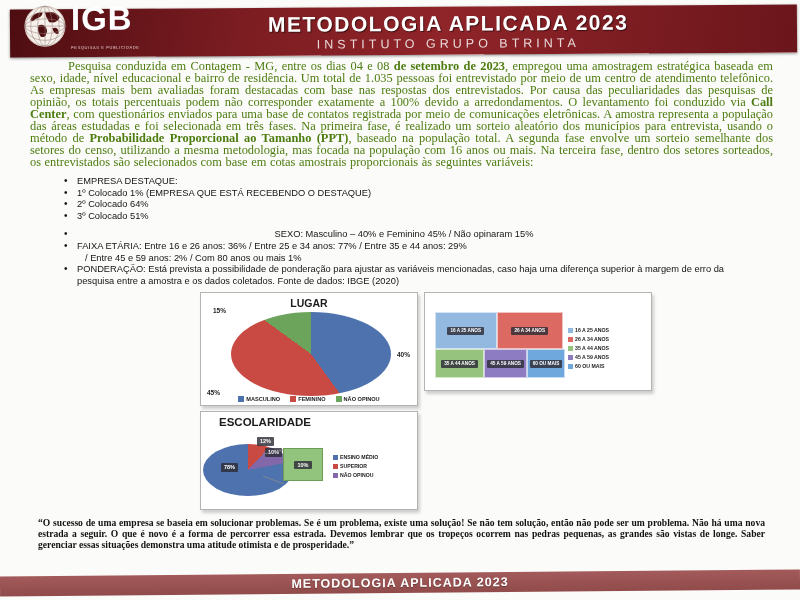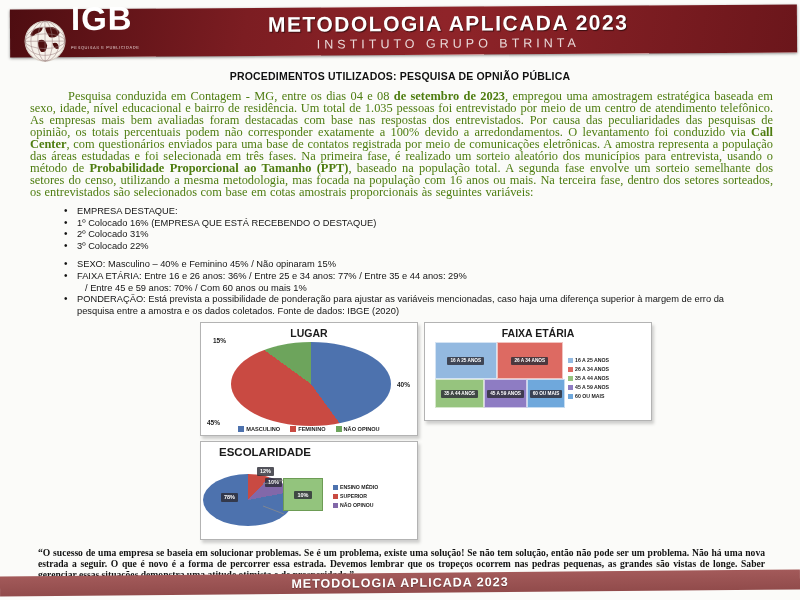--- a/index.html
+++ b/index.html
@@ -2,39 +2,39 @@
 <html><head>
 <meta charset="utf-8">
 <style>
   html,body{margin:0;padding:0;}
   body{width:800px;height:600px;position:relative;overflow:hidden;background:#fbfbf9;
        font-family:"Liberation Serif",serif;color:#111;}
   
   .band{position:absolute;top:7px;left:10px;right:3px;height:48px;
         background:linear-gradient(100deg,#4e0d11 0%,#7c1d22 30%,#8f2429 55%,#6b161b 100%);
         display:flex;align-items:center;transform:rotate(-0.35deg);box-shadow:0 1px 3px rgba(0,0,0,.45);}
-  .logo{display:flex;align-items:flex-end;margin-left:14px;gap:5px;}
+  .logo{display:flex;align-items:flex-start;margin-left:14px;gap:5px;}
   .logo svg{display:block;}
   .logo-txt{color:#fff;font-family:"Liberation Sans",sans-serif;font-weight:bold;
             font-size:33px;line-height:28px;letter-spacing:1px;}
   .logo-tag{display:block;font-size:4px;letter-spacing:.6px;font-weight:normal;color:#e6d2d2;margin-top:1px;}
   .band-titles{flex:1;text-align:center;color:#fff;font-family:"Liberation Sans",sans-serif;margin-right:40px;}
   .band-title{font-size:21px;font-weight:bold;letter-spacing:1.5px;text-shadow:1px 1px 1px rgba(0,0,0,.55);}
   .band-sub{font-size:12.5px;letter-spacing:4px;color:#e9d8d8;margin-top:1px;}
   
   main{position:absolute;top:60px;left:0;right:0;}
   .sec-title{text-align:center;font-family:"Liberation Sans",sans-serif;font-weight:bold;
              font-size:10.5px;margin:10px 0 8px;color:#101010;letter-spacing:.2px;}
   .intro{margin:0 27px 8px 30px;text-align:justify;font-size:12.4px;line-height:12px;
          text-indent:38px;word-spacing:.5px;color:#4d7c0f;}
   .bullets{list-style:none;margin:2px 8px 5px 63px;padding:0;width:668px;
            font-family:"Liberation Sans",sans-serif;font-size:9.3px;color:#141414;}
   .bullets li{position:relative;padding-left:14px;line-height:11.6px;}
   .bullets li::before{content:"•";position:absolute;left:1px;top:-1px;font-size:10px;}
-  .bullets li.gap{margin-top:7px;}
+  .bullets li.gap{margin-top:7px;text-align:center;}
   .bullets li.cont{padding-left:22px;}
   .bullets li.cont::before{content:"";}
   
   .charts{margin:3px 0 0 200px;width:456px;display:grid;grid-template-columns:218px 228px;
           gap:5px 6px;font-family:"Liberation Sans",sans-serif;}
   .card{background:#fff;border:1px solid #b3b3b3;box-shadow:2px 3px 3px rgba(0,0,0,.18);
         position:relative;overflow:hidden;}
   .ctitle{text-align:center;font-weight:bold;font-size:10.5px;padding-top:4px;color:#1b1b1b;}
   .c1,.c2{height:112px;} .c3,.c4{height:97px;}
   .ellipse{border-radius:50%;position:absolute;}
@@ -109,32 +109,31 @@
       <span class="logo-tag">PESQUISAS E PUBLICIDADE</span>
     </span>
   </div>
   <div class="band-titles">
     <div class="band-title">METODOLOGIA APLICADA 2023</div>
     <div class="band-sub">INSTITUTO GRUPO BTRINTA</div>
   </div>
 </div>
 
 <main>
-  <div class="sec-title">PROCEDIMENTOS UTILIZADOS: PESQUISA DE OPNIÃO PÚBLICA</div>
 
   <p class="intro"><span>Pesquisa conduzida em  Contagem - MG, entre os dias 04 e 08 </span><b>de setembro de 2023</b><span>, empregou uma amostragem estratégica baseada em sexo, idade, nível educacional e bairro de residência. Um total de 1.035 pessoas foi entrevistado por meio de um centro de atendimento telefônico. As empresas mais bem avaliadas foram destacadas com base nas respostas dos entrevistados. Por causa das peculiaridades das pesquisas de opinião, os totais percentuais podem não corresponder exatamente a 100% devido a arredondamentos. O levantamento foi conduzido via </span><b>Call Center</b><span>, com questionários enviados para uma base de contatos registrada por meio de comunicações eletrônicas. A amostra representa a população das áreas estudadas e foi selecionada em três fases. Na primeira fase, é realizado um sorteio aleatório dos municípios para entrevista, usando o método de </span><b>Probabilidade Proporcional ao Tamanho (PPT)</b><span>, baseado na população total. A segunda fase envolve um sorteio semelhante dos setores do censo, utilizando a mesma metodologia, mas focada na população com 16 anos ou mais. Na terceira fase, dentro dos setores sorteados, os entrevistados são selecionados com base em cotas amostrais proporcionais às seguintes variáveis:</span></p>
 
   <ul class="bullets">
     <li>EMPRESA DESTAQUE:</li>
-    <li>1º Colocado 16% (EMPRESA QUE ESTÁ RECEBENDO O DESTAQUE)</li>
-    <li>2º Colocado 31%</li>
-    <li>3º Colocado 22%</li>
+    <li>1º Colocado 1% (EMPRESA QUE ESTÁ RECEBENDO O DESTAQUE)</li>
+    <li>2º Colocado 64%</li>
+    <li>3º Colocado 51%</li>
     <li class="gap">SEXO: Masculino – 40% e Feminino 45% / Não opinaram 15%</li>
     <li>FAIXA ETÁRIA: Entre 16 e 26 anos: 36% / Entre 25 e 34 anos: 77% / Entre 35 e 44 anos: 29%</li>
-    <li class="cont">/ Entre 45 e 59 anos: 70% / Com 60 anos ou mais 1%</li>
+    <li class="cont">/ Entre 45 e 59 anos: 2% / Com 80 anos ou mais 1%</li>
     <li>PONDERAÇÃO: Está prevista a possibilidade de ponderação para ajustar as variáveis mencionadas, caso haja uma diferença superior à margem de erro da pesquisa entre a amostra e os dados coletados. Fonte de dados: IBGE (2020)</li>
   </ul>
 
   <div class="charts">
 
 
     <div class="card c2">
       <div class="ctitle">LUGAR</div>
       <div class="ellipse pie" style="background: conic-gradient(rgb(77, 114, 174) 0%, rgb(77, 114, 174) 40%, rgb(201, 74, 66) 40%, rgb(201, 74, 66) 85%, rgb(109, 164, 92) 85%, rgb(109, 164, 92) 100%);"></div>
       <span class="pct l15">15%</span>
@@ -150,21 +149,20 @@
             <em style="font-style:normal">FEMININO</em>
           </span>
         <span class="lg-item">
             <i class="sw" style="background-color: rgb(109, 164, 92);"></i>
             <em style="font-style:normal">NÃO OPINOU</em>
           </span>
       </div>
     </div>
 
     <div class="card c3">
-      <div class="ctitle">FAIXA ETÁRIA</div>
       <div class="c3body">
         <div class="treemap">
           <div class="trow trow1">
             <div class="blk b1" style="background-color: rgb(147, 185, 224);">
                 <span class="chip">16 A 25 ANOS</span>
               </div>
             <div class="blk b2" style="background-color: rgb(221, 106, 98);">
                 <span class="chip">26 A 34 ANOS</span>
               </div>
           </div>

